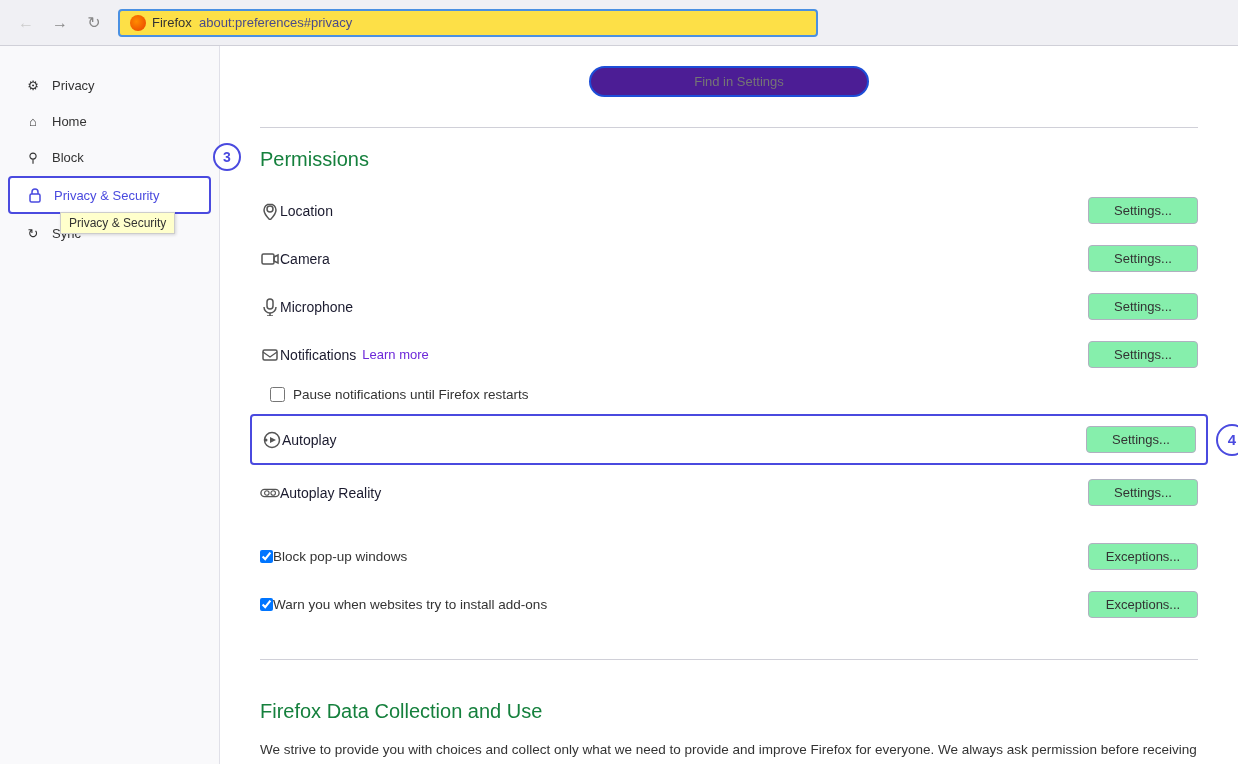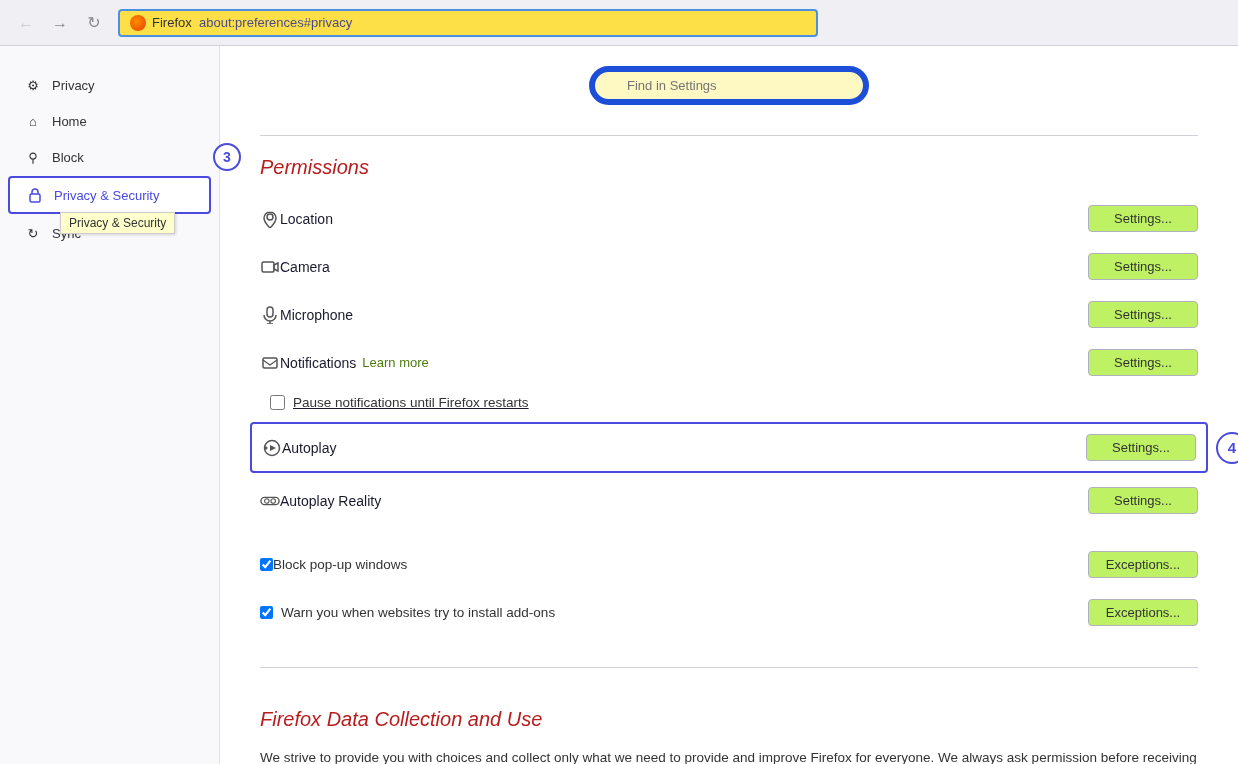--- a/index.html
+++ b/index.html
@@ -122,48 +122,48 @@
 
     
     .find-bar {
       display: flex;
       justify-content: center;
       margin-bottom: 30px;
     }
     .find-input {
       width: 280px;
       padding: 6px 12px 6px 32px;
-      border: 6px solid #1d4ed8;
+      border: 2px solid #1d4ed8;
       border-radius: 20px;
       font-size: 13px;
-      background: #fef9c3;
+      background: #4c1d95;
       color: #888;
       position: relative;
       outline: none;
+      text-align: center;
     }
     .find-wrapper {
       position: relative;
       display: inline-block;
     }
     .find-icon {
       position: absolute;
       left: 10px;
       top: 50%;
       transform: translateY(-50%);
       color: #888;
       font-size: 13px;
     }
 
     
     .section-title {
       font-size: 20px;
       font-weight: 300;
-      color: #b91c1c;
+      color: #15803d;
       margin-bottom: 16px;
-      font-style: italic;
     }
     .section-divider {
       border: none;
       border-top: 1px solid #d0d0d8;
       margin-bottom: 20px;
     }
 
     
     .permission-row {
       display: flex;
@@ -180,51 +180,50 @@
     .perm-icon {
       width: 20px; height: 20px;
       display: flex; align-items: center; justify-content: center;
       color: #555;
       font-size: 15px;
     }
     .settings-btn {
       padding: 5px 16px;
       border: 1px solid #b0b0c0;
       border-radius: 4px;
-      background: #bef264;
+      background: #86efac;
       cursor: pointer;
       font-size: 13px;
       color: #333;
       white-space: nowrap;
       min-width: 110px;
     }
 
     
     .permission-row.highlighted {
       border: 2px solid #4a4adf;
       border-radius: 4px;
       padding: 10px;
       margin: 4px -10px;
     }
 
     
     .learn-more {
-      color: #4d7c0f;
+      color: #6d28d9;
       text-decoration: none;
       margin-left: 6px;
       font-size: 13px;
     }
 
     
     .checkbox-row {
       display: flex;
       align-items: flex-end;
       gap: 8px;
       padding: 8px 0;
-      text-decoration: underline;
     }
     .checkbox-row input[type="checkbox"] {
       width: 15px; height: 15px;
       cursor: pointer;
       accent-color: #0060df;
     }
     .checkbox-label { font-size: 13.5px; color: #333; }
 
     
     .data-section {
@@ -417,21 +416,21 @@
     <div style="margin-top: 16px;">
       <div class="permission-row">
         <div class="permission-label" style="">
           <input type="checkbox" id="block-popups" checked="" style="">
           <label for="block-popups" class="checkbox-label">Block pop-up windows</label>
         </div>
         <button class="settings-btn">Exceptions...</button>
       </div>
 
       <div class="permission-row">
-        <div class="permission-label" style="gap: 8px;">
+        <div class="permission-label" style="">
           <input type="checkbox" id="warn-addons" checked="" style="">
           <label for="warn-addons" class="checkbox-label">Warn you when websites try to install add-ons</label>
         </div>
         <button class="settings-btn">Exceptions...</button>
       </div>
     </div>
 
     <hr class="section-divider" style="margin-top: 30px;">
 
     <div class="data-section">

